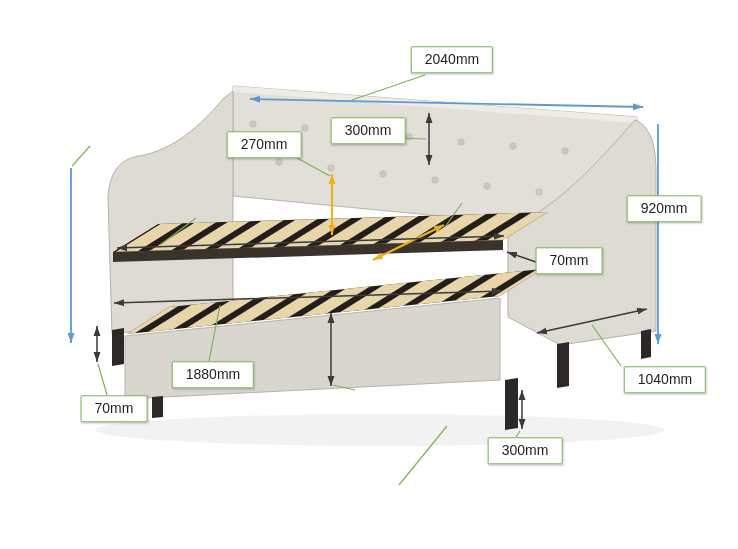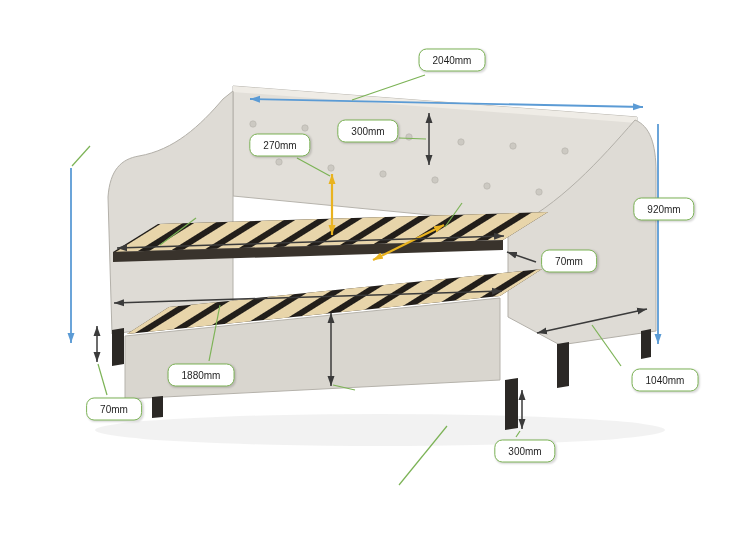--- a/index.html
+++ b/index.html
@@ -3,22 +3,22 @@
 <meta charset="utf-8">
 <style>
   html,body{margin:0;padding:0;background:#fff;}
   .stage{
     position:relative;width:738px;height:549px;background:#ffffff;
     font-family:"Liberation Sans", sans-serif;overflow:hidden;
   }
   .stage svg{position:absolute;left:0;top:0;}
   .callout{
     position:absolute;transform:translate(-50%,-50%);
-    background:#ffffff;border:1.6px solid #7cb356;border-radius:8px;
-    padding:5px 13px;font-size:10px;color:#1f1f1f;white-space:nowrap;
+    background:#ffffff;border:1.6px solid #7cb356;border-radius:1px;
+    padding:5px 13px;font-size:14px;color:#1f1f1f;white-space:nowrap;
     box-shadow:1px 1px 2px rgba(0,0,0,.15);line-height:1.1;
   }
 </style>
 </head>
 <body>
 
 <div class="stage">
 
 <svg width="738" height="549" viewBox="0 0 738 549">
   <defs>
@@ -128,22 +128,22 @@
     <line x1="209" y1="361" x2="220" y2="305"></line>
     <line x1="355" y1="390" x2="333" y2="385"></line>
     <line x1="107" y1="395" x2="98" y2="364"></line>
     <line x1="621" y1="366" x2="592" y2="325"></line>
     <line x1="516" y1="437" x2="520" y2="431"></line>
     <line x1="399" y1="485" x2="447" y2="426"></line>
   </g>
 </svg>
 
 <div class="callout" style="left:452px;top:60px">2040mm</div>
-<div class="callout" style="left:280px;top:145px">270mm</div>
+<div class="callout" style="left:264px;top:145px">270mm</div>
 <div class="callout" style="left:368px;top:131px">300mm</div>
 <div class="callout" style="left:664px;top:209px">920mm</div>
 <div class="callout" style="left:569px;top:261px">70mm</div>
-<div class="callout" style="left:201px;top:375px">1880mm</div>
+<div class="callout" style="left:213px;top:375px">1880mm</div>
 <div class="callout" style="left:114px;top:409px">70mm</div>
 <div class="callout" style="left:665px;top:380px">1040mm</div>
 <div class="callout" style="left:525px;top:451px">300mm</div>
 
 </div>
 
 </body></html>

